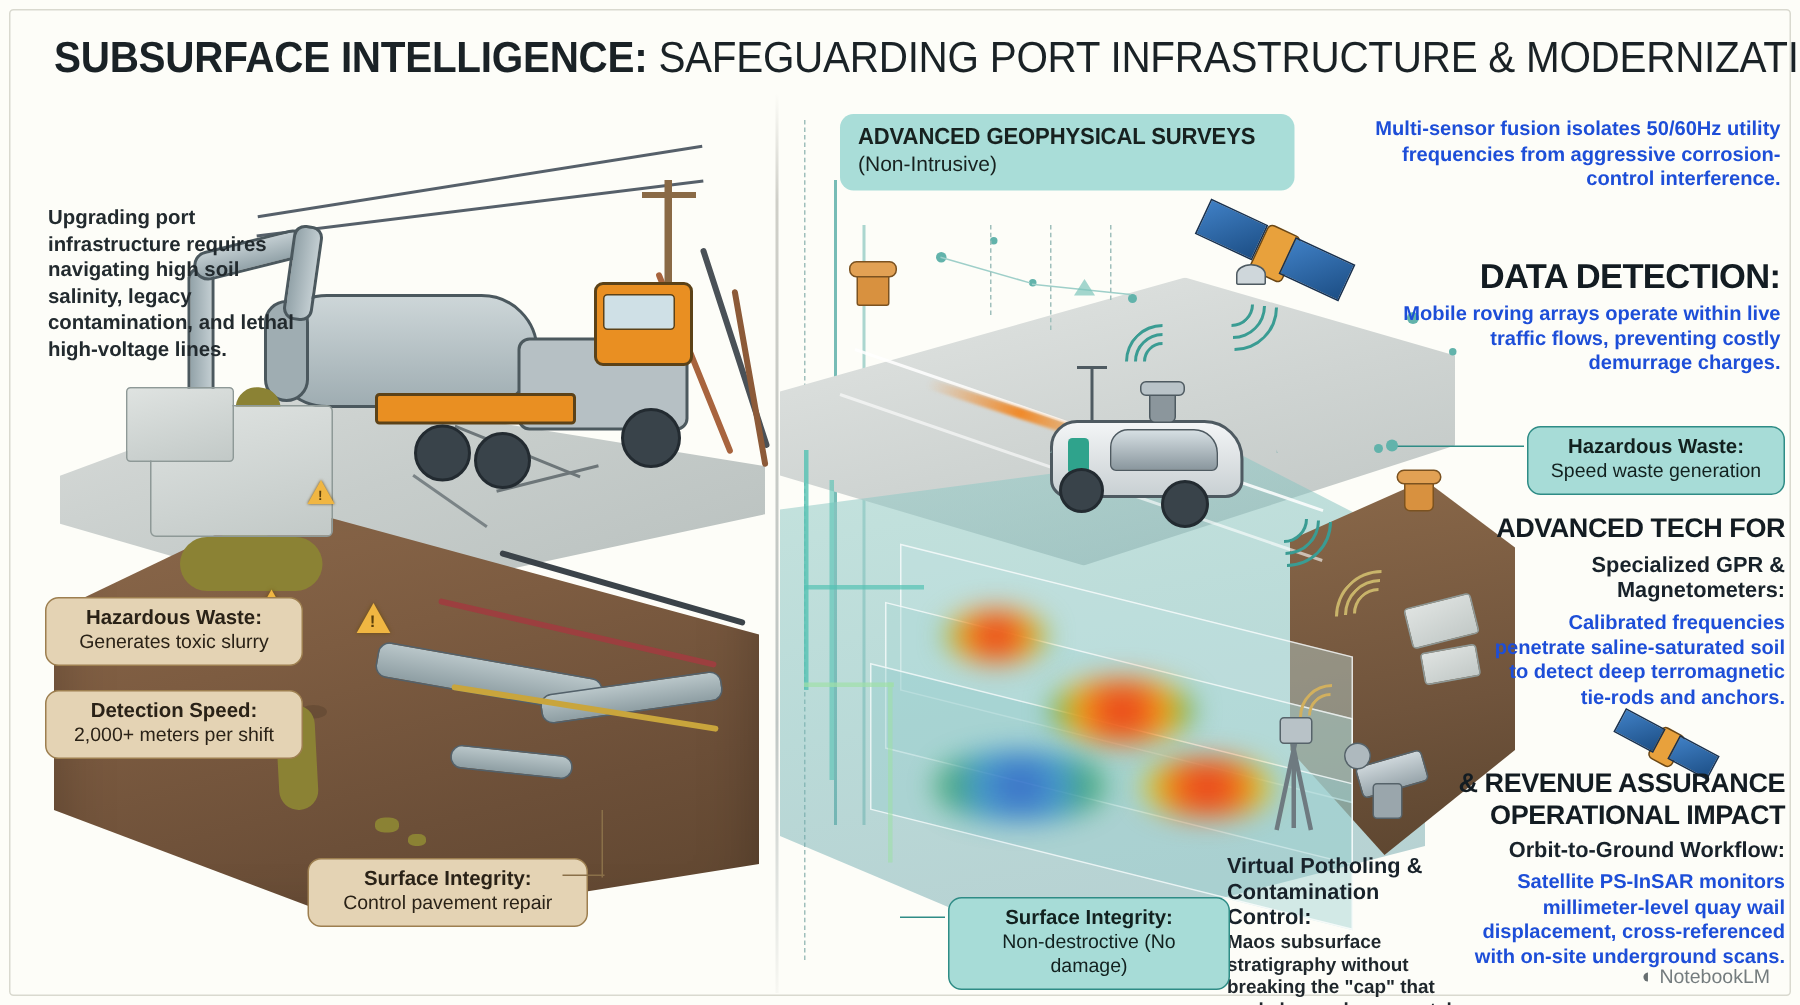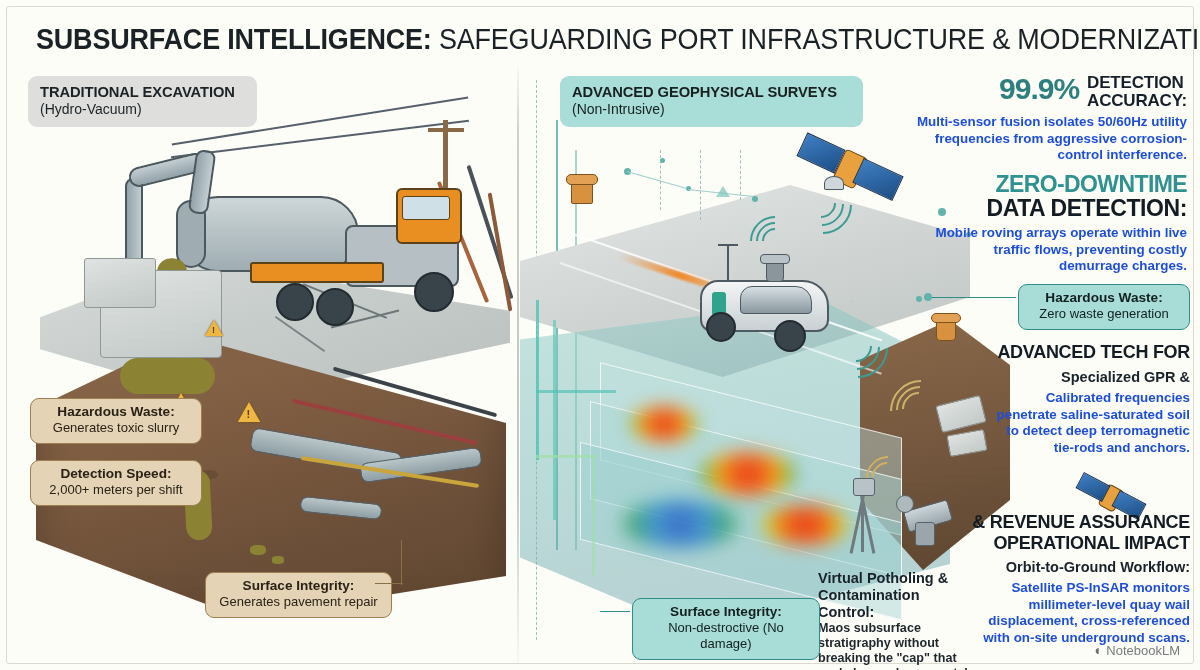--- a/index.html
+++ b/index.html
@@ -292,74 +292,64 @@
     <div class="netline" style="left:688px;top:189px;width:66px;transform:rotate(6deg);"></div>
     <div class="netdot" style="left:938px;top:208px;width:8px;height:8px;"></div>
     <div class="netdot" style="left:966px;top:232px;width:5px;height:5px;"></div>
     <div class="netdot" style="left:916px;top:296px;width:6px;height:6px;"></div>
     <div class="dashline" style="left:660px;top:150px;height:60px;"></div>
     <div class="dashline" style="left:700px;top:150px;height:70px;"></div>
     <div class="dashline" style="left:740px;top:150px;height:50px;"></div>
     <div style="position:absolute;left:716px;top:186px;width:0;height:0;border-left:7px solid transparent;border-right:7px solid transparent;border-bottom:11px solid #7cc4bb;opacity:.7;"></div>
   </div>
 
-  <div class="chip chip-left">
-    <div class="h">TRADITIONAL EXCAVATION</div>
-    <div class="s">(Hydro-Vacuum)</div>
-  </div>
-
+
+  <div class="left-para">Upgrading port infrastructure requires navigating high soil salinity, legacy contamination, and lethal high-voltage lines.</div>
 
   <div class="badge badge-tan" style="left:30px;top:398px;width:150px;">
     <div class="bt">Hazardous Waste:</div>
     <div class="bs">Generates toxic slurry</div>
   </div>
   <div class="badge badge-tan" style="left:30px;top:460px;width:150px;">
     <div class="bt">Detection Speed:</div>
     <div class="bs">2,000+ meters per shift</div>
   </div>
   <div class="badge badge-tan" style="left:205px;top:572px;width:165px;">
     <div class="bt">Surface Integrity:</div>
-    <div class="bs">Generates pavement repair</div>
+    <div class="bs">Control pavement repair</div>
   </div>
 
   <div class="leader" style="left:375px;top:583px;width:28px;height:0;border-width:0 0 1.6px 0;"></div>
   <div class="leader" style="left:401px;top:540px;width:0;height:45px;border-width:0 0 0 1.6px;"></div>
 
   <div class="chip chip-right">
     <div class="h">ADVANCED GEOPHYSICAL SURVEYS</div>
     <div class="s">(Non-Intrusive)</div>
   </div>
 
   <div class="rblock" style="left:915px;top:74px;width:272px;">
-    <div class="stat-row">
-      <div class="bignum">99.9%</div>
-      <div class="stat-head">
-        <div>DETECTION</div>
-        <div>ACCURACY:</div>
-      </div>
-    </div>
     <div class="rbody">Multi-sensor fusion isolates 50/60Hz utility frequencies from aggressive corrosion-control interference.</div>
   </div>
 
   <div class="rblock" style="left:925px;top:172px;width:262px;">
-    <div class="teal-head">ZERO-DOWNTIME</div>
     <div class="dark-head">DATA DETECTION:</div>
     <div class="rbody">Mobile roving arrays operate within live traffic flows, preventing costly demurrage charges.</div>
   </div>
 
   <div class="badge badge-teal" style="left:1018px;top:284px;width:150px;">
     <div class="bt">Hazardous Waste:</div>
-    <div class="bs">Zero waste generation</div>
+    <div class="bs">Speed waste generation</div>
   </div>
   <div class="leader leader-teal" style="left:928px;top:297px;width:88px;height:0;border-width:0 0 1.6px 0;"></div>
   <div class="netdot" style="left:924px;top:293px;width:8px;height:8px;"></div>
 
   <div class="rblock" style="left:990px;top:342px;width:200px;text-align:right;">
     <div class="sec-head">ADVANCED TECH FOR</div>
     <div class="sub-head" style="margin-top:6px;">Specialized GPR &amp;</div>
+    <div class="sub-head">Magnetometers:</div>
     <div class="rbody">Calibrated frequencies penetrate saline-saturated soil to detect deep terromagnetic tie-rods and anchors.</div>
   </div>
 
   <div class="sat-core" style="left:1102px;top:486px;width:16px;height:22px;transform:rotate(28deg);"></div>
   <div class="sat-panel" style="left:1078px;top:478px;width:28px;height:16px;transform:rotate(28deg);"></div>
   <div class="sat-panel" style="left:1114px;top:496px;width:28px;height:16px;transform:rotate(28deg);"></div>
 
   <div class="rblock" style="left:968px;top:512px;width:222px;">
     <div class="sec-head">&amp; REVENUE ASSURANCE</div>
     <div class="sec-head">OPERATIONAL IMPACT</div>

